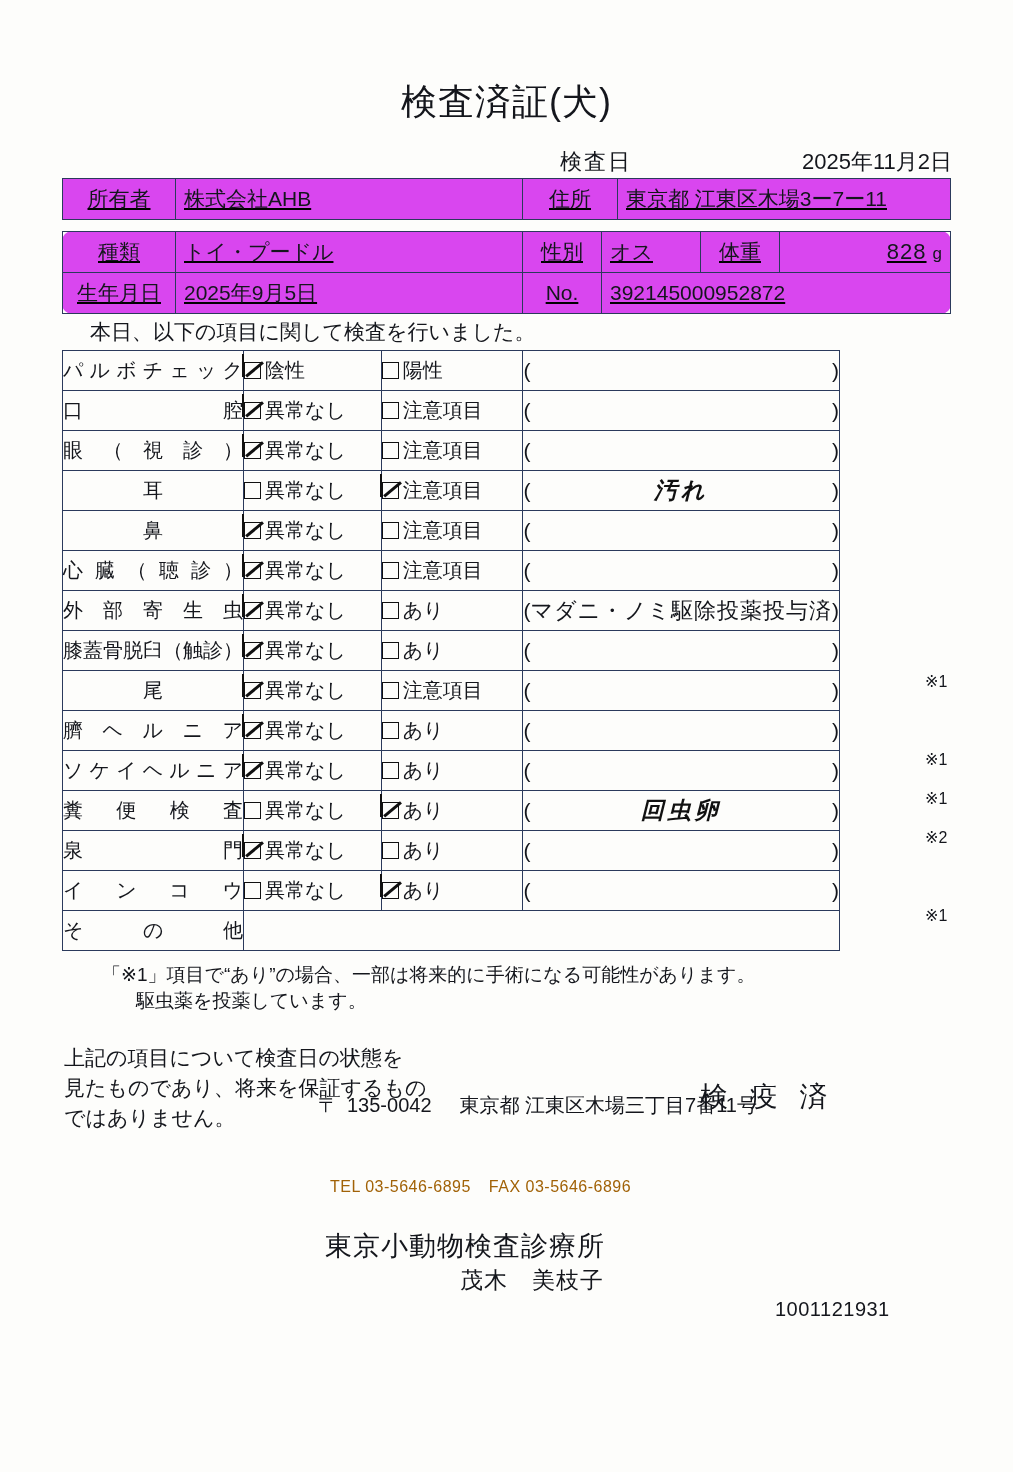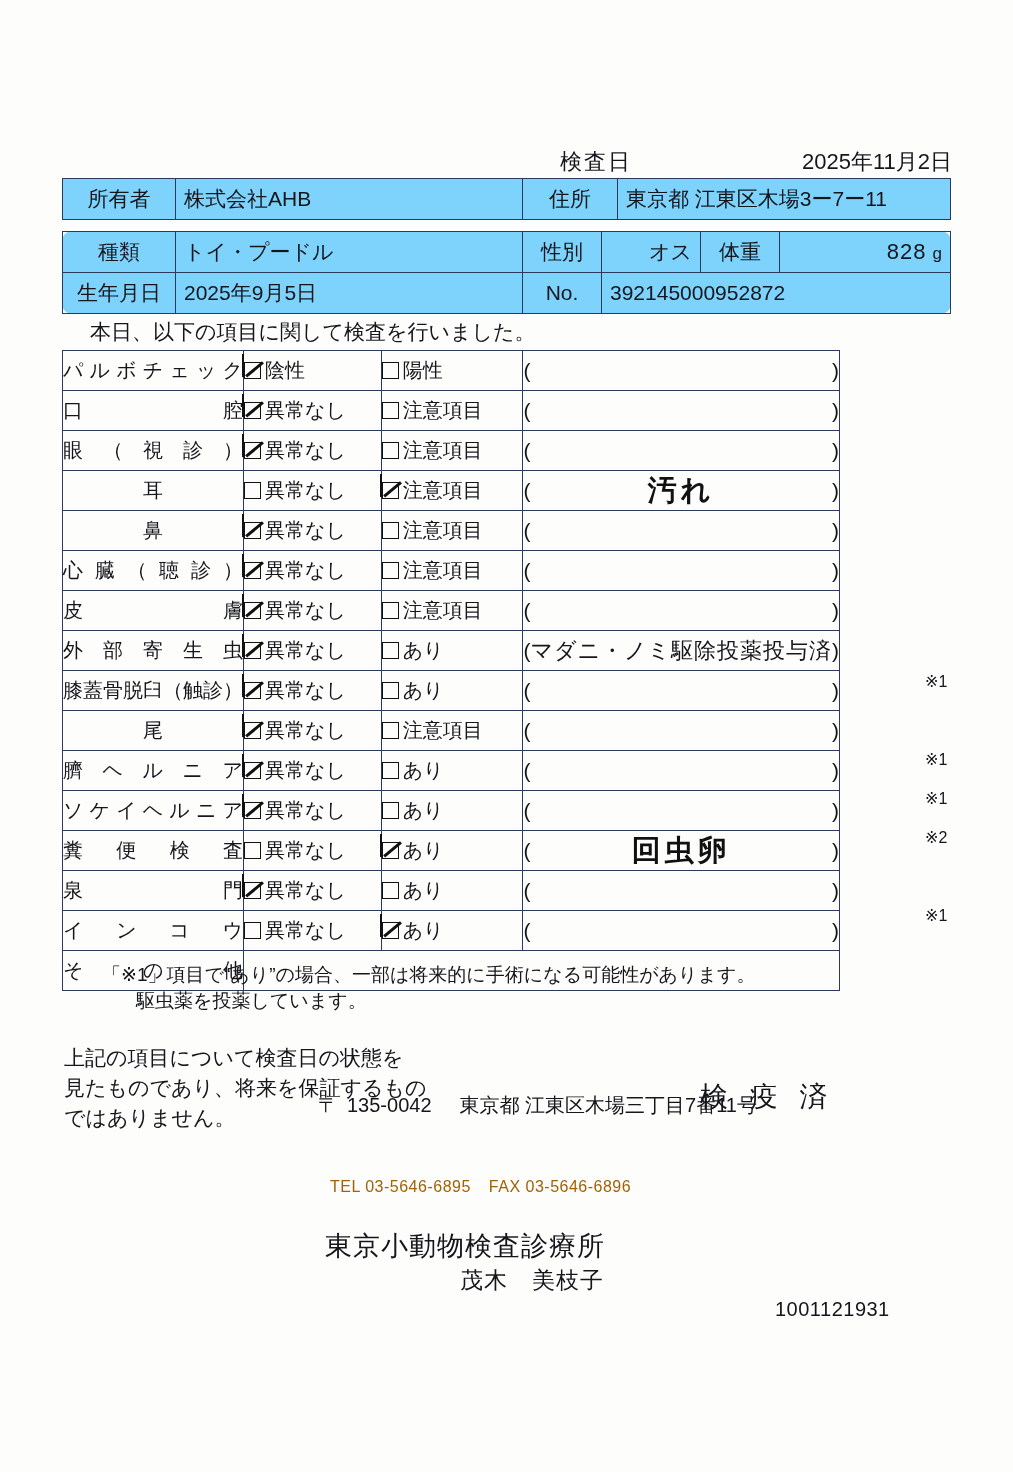--- a/index.html
+++ b/index.html
@@ -43,21 +43,22 @@
     font-size: 22px;
     color: #14161c;
   }
   .exam-date-label { letter-spacing: 2px; }
   .exam-date-value { letter-spacing: 0px; padding-right: 8px;}
 
   
   .tbl {
     position: absolute;
     border-collapse: collapse;
-    background: #7dd3fc;
+    background: #d946ef;
+    text-decoration: underline;
   }
   .tbl td {
     border: 1.6px solid #2b3a5c;
     padding: 0 8px;
     font-size: 21px;
     color: #14161c;
     height: 40px;
     vertical-align: middle;
     white-space: nowrap;
   }
@@ -66,21 +67,21 @@
   #owner-table { left: 62px; top: 178px; width: 889px; }
   #owner-table td.k { width: 96px; text-align: center; }
   #owner-table td.v-owner { width: 330px; }
   #owner-table td.k2 { width: 78px; text-align: center; }
 
   
   #animal-table { left: 62px; top: 231px; width: 889px; border-radius: 10px; }
   #animal-table td.k { width: 96px; text-align: center; }
   #animal-table td.v-breed { width: 330px; }
   #animal-table td.k-sex { width: 62px; text-align: center; }
-  #animal-table td.v-sex { width: 82px; text-align: right; }
+  #animal-table td.v-sex { width: 82px; }
   #animal-table td.k-w { width: 62px; text-align: center; }
   #animal-table td.v-w { text-align: right; }
   #animal-table td.k-no { width: 62px; text-align: center; }
 
   .weight-num { font-size: 22px; letter-spacing: 1px; }
   .weight-unit { font-size: 17px; padding-left: 6px; }
 
   
   .intro {
     position: absolute;
@@ -135,22 +136,23 @@
   .note-text {
     flex: 1;
     text-align: center;
     font-size: 22px;
     letter-spacing: 1px;
   }
   .note-hand {
     flex: 1;
     text-align: center;
     font-family: "DejaVu Serif", serif;
-    font-size: 29px;
+    font-size: 23px;
     font-weight: 700;
+    font-style: italic;
     letter-spacing: 4px;
     color: #111;
   }
 
   
   .opt {
     display: inline-flex;
     align-items: center;
     gap: 4px;
   }
@@ -275,20 +277,21 @@
     font-size: 20px;
     letter-spacing: 0.5px;
     color: #14161c;
   }
 </style>
 </head>
 <body>
 
 <div class="page">
 
+  <div class="doc-title">検査済証(犬)</div>
 
   <div class="exam-date-row">
     <span class="exam-date-label">検査日</span>
     <span class="exam-date-value">2025年11月2日</span>
   </div>
 
   <table class="tbl" id="owner-table">
     <tbody>
         <tr>
       <td class="k">所有者</td>
@@ -439,40 +442,20 @@
           <td class="ck-note">
             <div class="note-inner">
               <span class="paren">(</span>
               <span class="note-text"></span>
               <span class="paren">)</span>
             </div>
           </td>
         </tr>
         <tr>
           <td class="ck-label">
-            <span class="sp">皮　　　　　膚</span>
-          </td>
-          <td class="ck-opt1"><span class="opt">
-              <span class="box checked"></span>
-              <span class="opt-label">異常なし</span>
-            </span></td>
-          <td class="ck-opt2"><span class="opt">
-              <span class="box"></span>
-              <span class="opt-label">注意項目</span>
-            </span></td>
-          <td class="ck-note">
-            <div class="note-inner">
-              <span class="paren">(</span>
-              <span class="note-text"></span>
-              <span class="paren">)</span>
-            </div>
-          </td>
-        </tr>
-        <tr>
-          <td class="ck-label">
             <span class="sp">外部寄生虫</span>
           </td>
           <td class="ck-opt1"><span class="opt">
               <span class="box checked"></span>
               <span class="opt-label">異常なし</span>
             </span></td>
           <td class="ck-opt2"><span class="opt">
               <span class="box"></span>
               <span class="opt-label">あり</span>
             </span></td>

